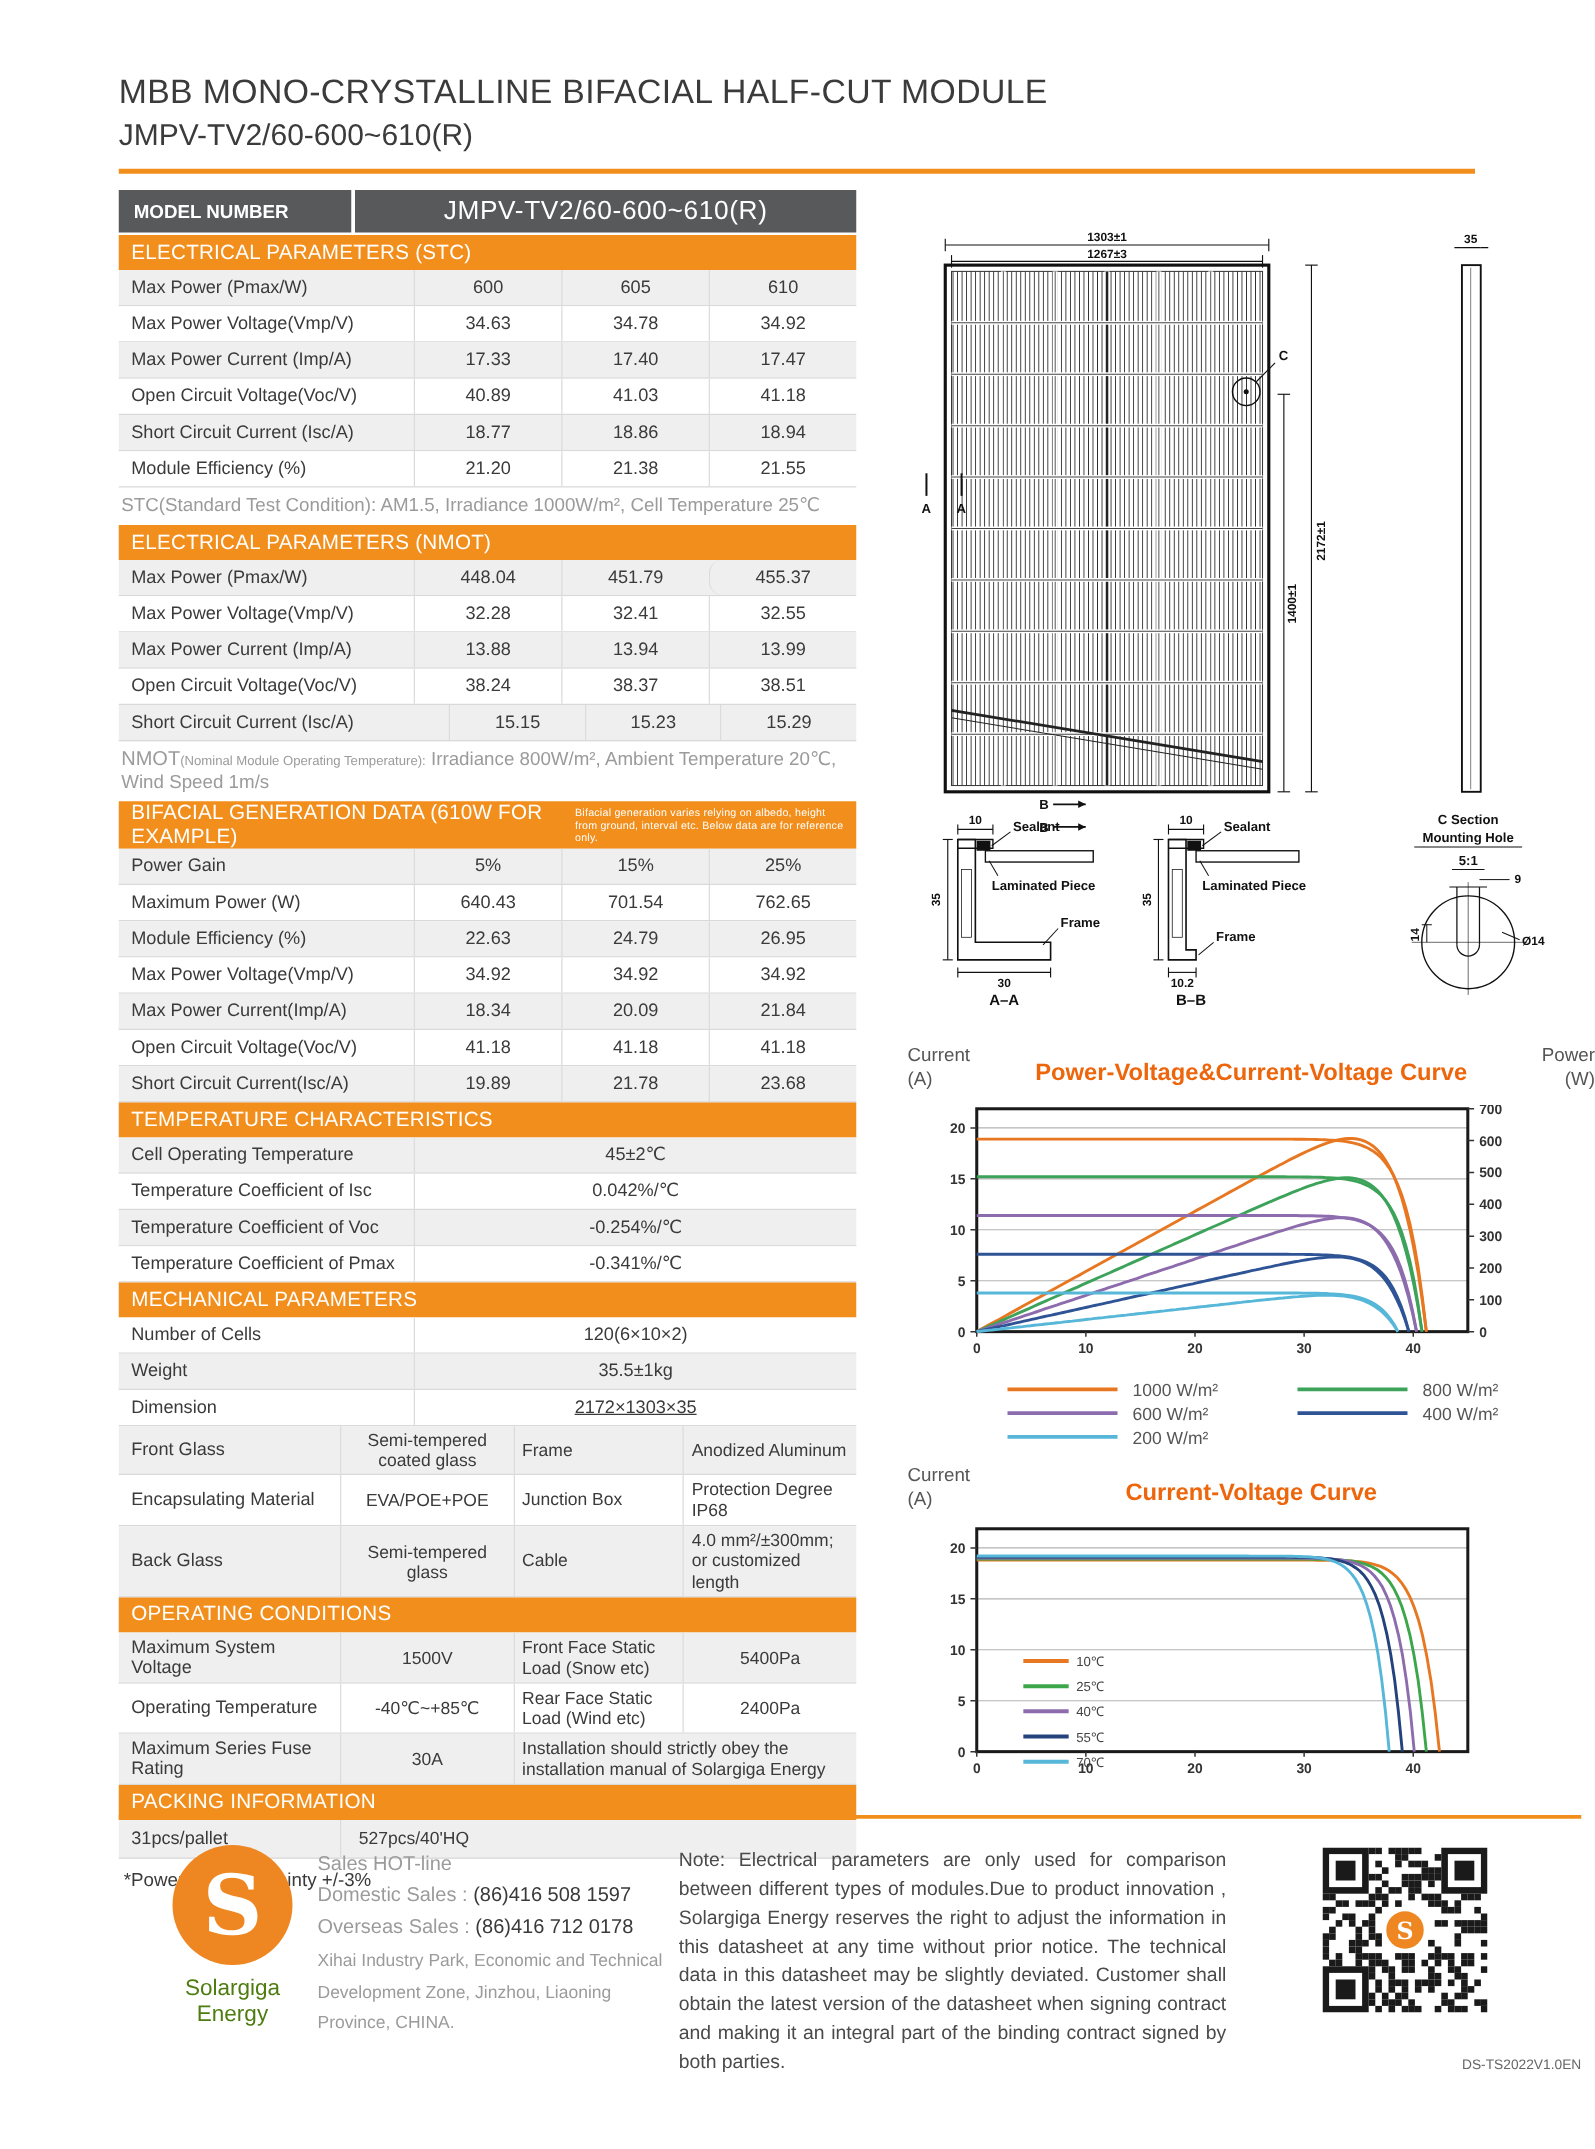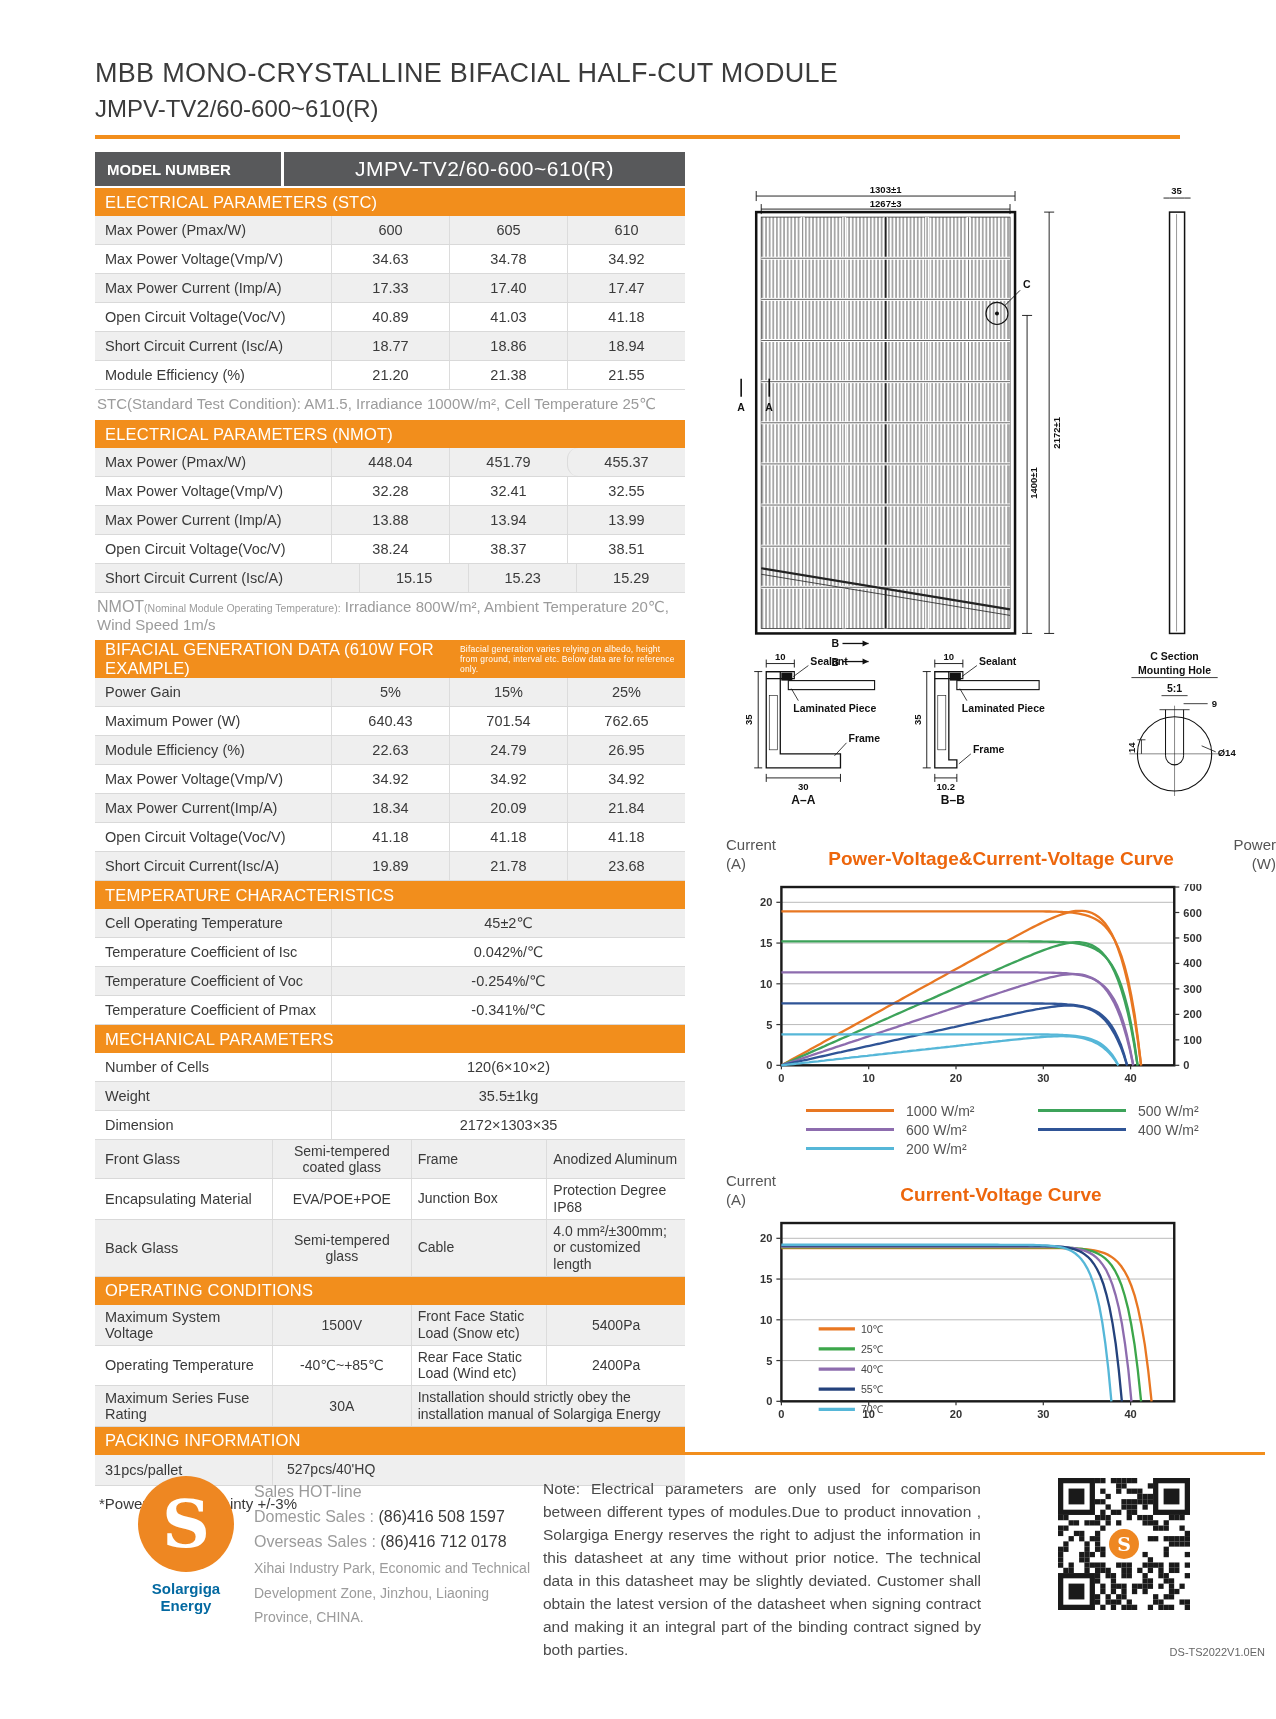--- a/index.html
+++ b/index.html
@@ -47,21 +47,21 @@
   .leg{font-size:10.5px;fill:#444;font-family:"Liberation Sans",sans-serif;}
   .legend{display:grid;grid-template-columns:1fr 1fr;gap:3px 14px;padding:8px 20px 0 80px;}
   .lgitem{display:flex;align-items:center;gap:12px;font-size:14px;color:#555;}
   .lgline{width:88px;height:3px;display:inline-block;}
   
   .frule{position:absolute;left:95px;top:1452px;width:1170px;height:3px;background:#F28E1C;}
   .logo{position:absolute;left:126px;top:1476px;width:120px;text-align:center;}
   .logo .circ{width:96px;height:96px;border-radius:50%;background:#EE8722;color:#fff;margin:0 auto;
               display:flex;align-items:center;justify-content:center;
               font-family:"DejaVu Serif",serif;font-weight:700;font-size:66px;}
-  .logo .nm{color:#0369a1;font-weight:700;font-size:15px;margin-top:8px;}
+  .logo .nm{color:#4d7c0f;font-weight:400;font-size:18px;margin-top:8px;}
   .contact{position:absolute;left:254px;top:1480px;width:290px;font-size:16px;color:#9b9b9b;line-height:1.55;}
   .contact .ph{color:#3a3a3a;}
   .contact .addr{font-size:14px;line-height:1.75;margin-top:2px;}
   .fnote{position:absolute;left:543px;top:1478px;width:438px;font-size:15.5px;color:#4a4a4a;
          text-align:justify;line-height:1.48;}
   .qr{position:absolute;left:1058px;top:1478px;width:132px;height:132px;}
   .docnum{position:absolute;left:1000px;top:1646px;width:265px;text-align:right;font-size:11px;color:#666;}
 </style>
 </head>
 <body>
@@ -230,21 +230,21 @@
         <div class="trow">
           <div class="tc lbl" style="width: 40%;">Number of Cells</div>
           <div class="tc" style="width: 60%;">120(6×10×2)</div>
         </div>
         <div class="trow g">
           <div class="tc lbl" style="width: 40%;">Weight</div>
           <div class="tc" style="width: 60%;">35.5±1kg</div>
         </div>
         <div class="trow">
           <div class="tc lbl" style="width: 40%;">Dimension</div>
-          <div class="tc" style="width: 60%;">2172×1303×35</div>
+          <div class="tc" style="width: 60%; text-decoration: underline;">2172×1303×35</div>
         </div>
         <div class="trow g">
           <div class="tc lbl" style="width: 30%;">Front Glass</div>
           <div class="tc" style="width: 23.5%; font-size: 14px;">Semi-tempered coated glass</div>
           <div class="tc tl" style="width: 23%;">Frame</div>
           <div class="tc tl" style="width: 23.5%; font-size: 14px;">Anodized Aluminum</div>
         </div>
         <div class="trow">
           <div class="tc lbl" style="width: 30%;">Encapsulating Material</div>
           <div class="tc" style="width: 23.5%; font-size: 14px;">EVA/POE+POE</div>
@@ -537,21 +537,21 @@
         <path d="M55.0 149.3L58.0 149.3L61.1 149.3L64.1 149.3L67.2 149.3L70.2 149.3L73.2 149.3L76.3 149.3L79.3 149.3L82.4 149.3L85.4 149.3L88.5 149.3L91.5 149.3L94.5 149.3L97.6 149.3L100.6 149.3L103.7 149.3L106.7 149.3L109.7 149.3L112.8 149.3L115.8 149.3L118.9 149.3L121.9 149.3L124.9 149.3L128.0 149.3L131.0 149.3L134.1 149.3L137.1 149.3L140.2 149.3L143.2 149.3L146.2 149.3L149.3 149.3L152.3 149.3L155.4 149.3L158.4 149.3L161.4 149.3L164.5 149.3L167.5 149.3L170.6 149.3L173.6 149.3L176.6 149.3L179.7 149.3L182.7 149.3L185.8 149.3L188.8 149.3L191.9 149.3L194.9 149.3L197.9 149.3L201.0 149.3L204.0 149.3L207.1 149.3L210.1 149.3L213.1 149.3L216.2 149.3L219.2 149.3L222.3 149.3L225.3 149.3L228.3 149.3L231.4 149.3L234.4 149.3L237.5 149.3L240.5 149.3L243.6 149.3L246.6 149.3L249.6 149.3L252.7 149.3L255.7 149.3L258.8 149.3L261.8 149.3L264.8 149.3L267.9 149.3L270.9 149.3L274.0 149.3L277.0 149.3L280.0 149.3L283.1 149.3L286.1 149.3L289.2 149.3L292.2 149.3L295.3 149.3L298.3 149.3L301.3 149.3L304.4 149.3L307.4 149.3L310.5 149.3L313.5 149.4L316.5 149.4L319.6 149.4L322.6 149.5L325.7 149.5L328.7 149.6L331.8 149.7L334.8 149.9L337.8 150.0L340.9 150.2L343.9 150.5L347.0 150.8L350.0 151.2L353.0 151.7L356.1 152.3L359.1 153.0L362.2 154.0L365.2 155.1L368.2 156.5L371.3 158.2L374.3 160.3L377.4 162.9L380.4 166.0L383.5 169.8L386.5 174.4L389.5 180.0" fill="none" stroke="#56B7D8" stroke-width="2.3"></path>
         <path d="M55.0 180.0L58.0 179.7L61.1 179.3L64.1 179.0L67.2 178.7L70.2 178.3L73.2 178.0L76.3 177.6L79.3 177.3L82.4 177.0L85.4 176.6L88.5 176.3L91.5 176.0L94.5 175.6L97.6 175.3L100.6 174.9L103.7 174.6L106.7 174.3L109.7 173.9L112.8 173.6L115.8 173.3L118.9 172.9L121.9 172.6L124.9 172.2L128.0 171.9L131.0 171.6L134.1 171.2L137.1 170.9L140.2 170.6L143.2 170.2L146.2 169.9L149.3 169.5L152.3 169.2L155.4 168.9L158.4 168.5L161.4 168.2L164.5 167.9L167.5 167.5L170.6 167.2L173.6 166.9L176.6 166.5L179.7 166.2L182.7 165.8L185.8 165.5L188.8 165.2L191.9 164.8L194.9 164.5L197.9 164.2L201.0 163.8L204.0 163.5L207.1 163.1L210.1 162.8L213.1 162.5L216.2 162.1L219.2 161.8L222.3 161.5L225.3 161.1L228.3 160.8L231.4 160.4L234.4 160.1L237.5 159.8L240.5 159.4L243.6 159.1L246.6 158.8L249.6 158.4L252.7 158.1L255.7 157.8L258.8 157.4L261.8 157.1L264.8 156.8L267.9 156.4L270.9 156.1L274.0 155.8L277.0 155.4L280.0 155.1L283.1 154.8L286.1 154.5L289.2 154.2L292.2 153.9L295.3 153.5L298.3 153.3L301.3 153.0L304.4 152.7L307.4 152.4L310.5 152.2L313.5 151.9L316.5 151.7L319.6 151.5L322.6 151.4L325.7 151.2L328.7 151.2L331.8 151.1L334.8 151.1L337.8 151.2L340.9 151.3L343.9 151.5L347.0 151.8L350.0 152.3L353.0 152.8L356.1 153.5L359.1 154.4L362.2 155.4L365.2 156.7L368.2 158.2L371.3 160.1L374.3 162.2L377.4 164.8L380.4 167.8L383.5 171.2L386.5 175.3L389.5 180.0" fill="none" stroke="#56B7D8" stroke-width="2.3"></path>
       </svg>
     <div class="legend" id="c1legend">
         <div class="lgitem">
           <div class="lgline" style="background: rgb(232, 119, 34);"></div>
           <div class="lgtext">1000 W/m²</div>
         </div>
         <div class="lgitem">
           <div class="lgline" style="background: rgb(61, 163, 90);"></div>
-          <div class="lgtext">500 W/m²</div>
+          <div class="lgtext">800 W/m²</div>
         </div>
         <div class="lgitem">
           <div class="lgline" style="background: rgb(141, 108, 174);"></div>
           <div class="lgtext">600 W/m²</div>
         </div>
         <div class="lgitem">
           <div class="lgline" style="background: rgb(47, 84, 150);"></div>
           <div class="lgtext">400 W/m²</div>
         </div>
         <div class="lgitem">

